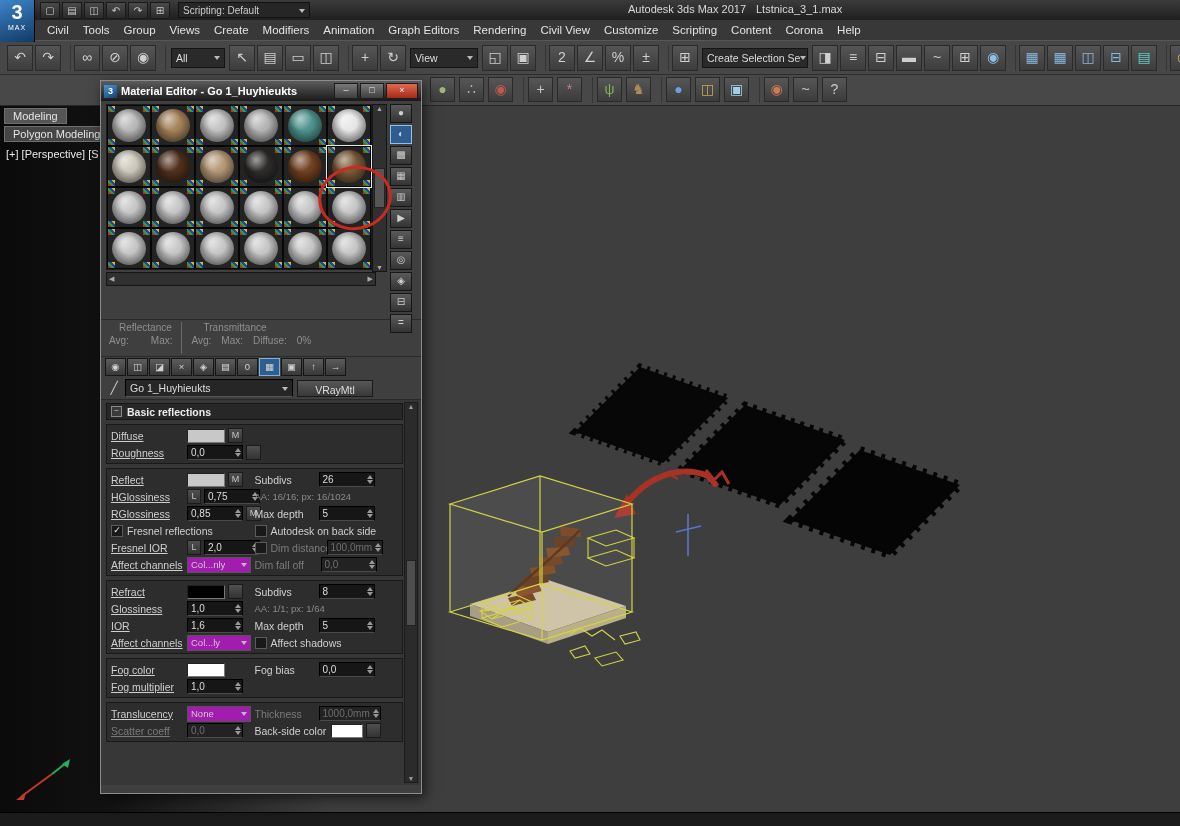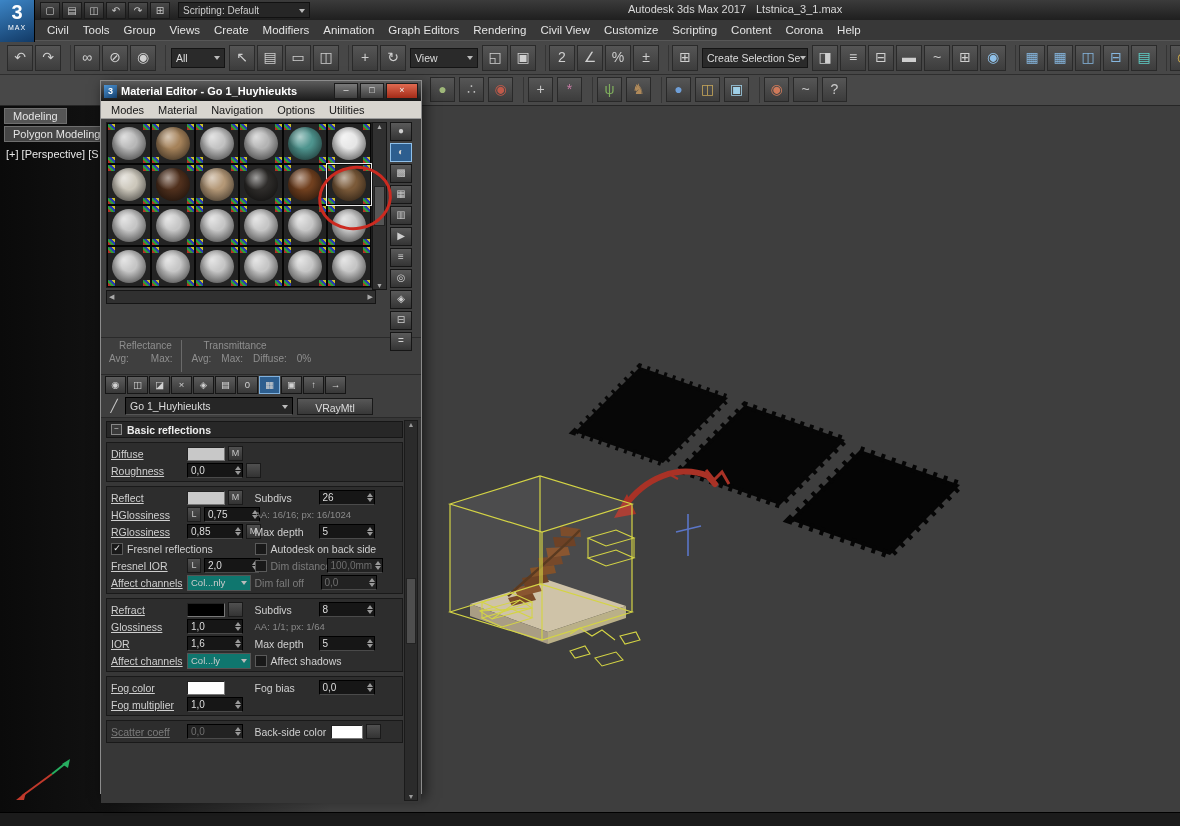--- a/index.html
+++ b/index.html
@@ -117,21 +117,21 @@
         border:1px solid #1a1a1a;color:#c5c5c5;font-size:9px;line-height:12px;text-align:center;}
   .fld{display:flex;align-items:center;width:50px;height:13px;background:#161616;border:1px solid #000;
        border-bottom-color:#4a4a4a;color:#ddd;font-size:10px;padding:0 1px 0 3px;flex:none;}
   .fld.dim{color:#6e6e6e;background:#222;}
   .spin{margin-left:auto;display:flex;flex-direction:column;gap:1px;flex:none;padding-left:2px;}
   .spin i{display:block;width:0;height:0;border:3px solid transparent;}
   .spin .su{border-bottom:4px solid #999;}
   .spin .sd{border-top:4px solid #999;}
   .cb{width:10px;height:10px;margin-right:4px;flex:none;background:#191919;border:1px solid #5a5a5a;
       color:#eee;font-size:9px;line-height:9px;text-align:center;}
-  .pdd{display:flex;align-items:center;width:56px;height:14px;background:#0f766e;border:1px solid #555;
+  .pdd{display:flex;align-items:center;width:56px;height:14px;background:#a21caf;border:1px solid #555;
        color:#ccc;font-size:9.5px;padding:0 3px;flex:none;}
   .aat{color:#8a8a8a;font-size:9.5px;white-space:nowrap;}
   .pscroll{position:absolute;right:3px;top:2px;bottom:2px;width:12px;background:#2b2b2b;border:1px solid #1b1b1b;
            color:#999;font-size:7px;text-align:center;display:flex;flex-direction:column;justify-content:space-between;}
   .pthumb{width:8px;height:64px;margin:1px auto;background:#4e4e4e;border:1px solid #222;}
   .red-ellipse{position:absolute;left:318px;top:166px;width:68px;height:58px;border:3px solid #cc2a20;
                border-radius:50%;transform:rotate(-10deg);z-index:9;}
 </style>
 </head>
 <body>
@@ -324,27 +324,20 @@
   <div class="statusbar"></div>
 
   <div class="me">
     <div class="me-title">
       <span class="me-ico">3</span>
       <span class="me-title-text">Material Editor - Go 1_Huyhieukts</span>
       <span class="wbtn">–</span>
       <span class="wbtn">□</span>
       <span class="wbtn close">×</span>
     </div>
-    <div class="me-menu" id="me-menu">
-        <span class="memi">Modes</span>
-        <span class="memi">Material</span>
-        <span class="memi">Navigation</span>
-        <span class="memi">Options</span>
-        <span class="memi">Utilities</span>
-      </div>
 
     <div class="me-samples">
       <div class="sgrid" id="sample-grid">
           <div class="cell">
             <div class="ball" style="background: radial-gradient(circle at 36% 30%, rgba(255, 255, 255, 0.55) 0%, rgba(255, 255, 255, 0) 38%), radial-gradient(circle at 50% 42%, rgb(184, 184, 184) 30%, rgb(0, 0, 0) 125%);"></div>
             <div class="ck tl"></div>
             <div class="ck tr"></div>
             <div class="ck bl"></div>
             <div class="ck br"></div>
           </div>
@@ -811,20 +804,39 @@
                   <i class="sd"></i>
                 </span>
               </span>
           </span>
         </div>
       </div>
 
       <div class="sec">
         <div class="prow">
           <span class="half">
+            <span class="pl">Translucency</span>
+            <span class="pdd">
+                <span>None</span>
+                <i class="dar"></i>
+              </span>
+          </span>
+          <span class="half">
+            <span class="pl2 dis">Thickness</span>
+            <span class="fld dim" style="width:56px">
+                <span>1000,0mm</span>
+                <span class="spin">
+                  <i class="su"></i>
+                  <i class="sd"></i>
+                </span>
+              </span>
+          </span>
+        </div>
+        <div class="prow">
+          <span class="half">
             <span class="pl dis">Scatter coeff</span>
             <span class="fld dim">
                 <span>0,0</span>
                 <span class="spin">
                   <i class="su"></i>
                   <i class="sd"></i>
                 </span>
               </span>
           </span>
           <span class="half">

